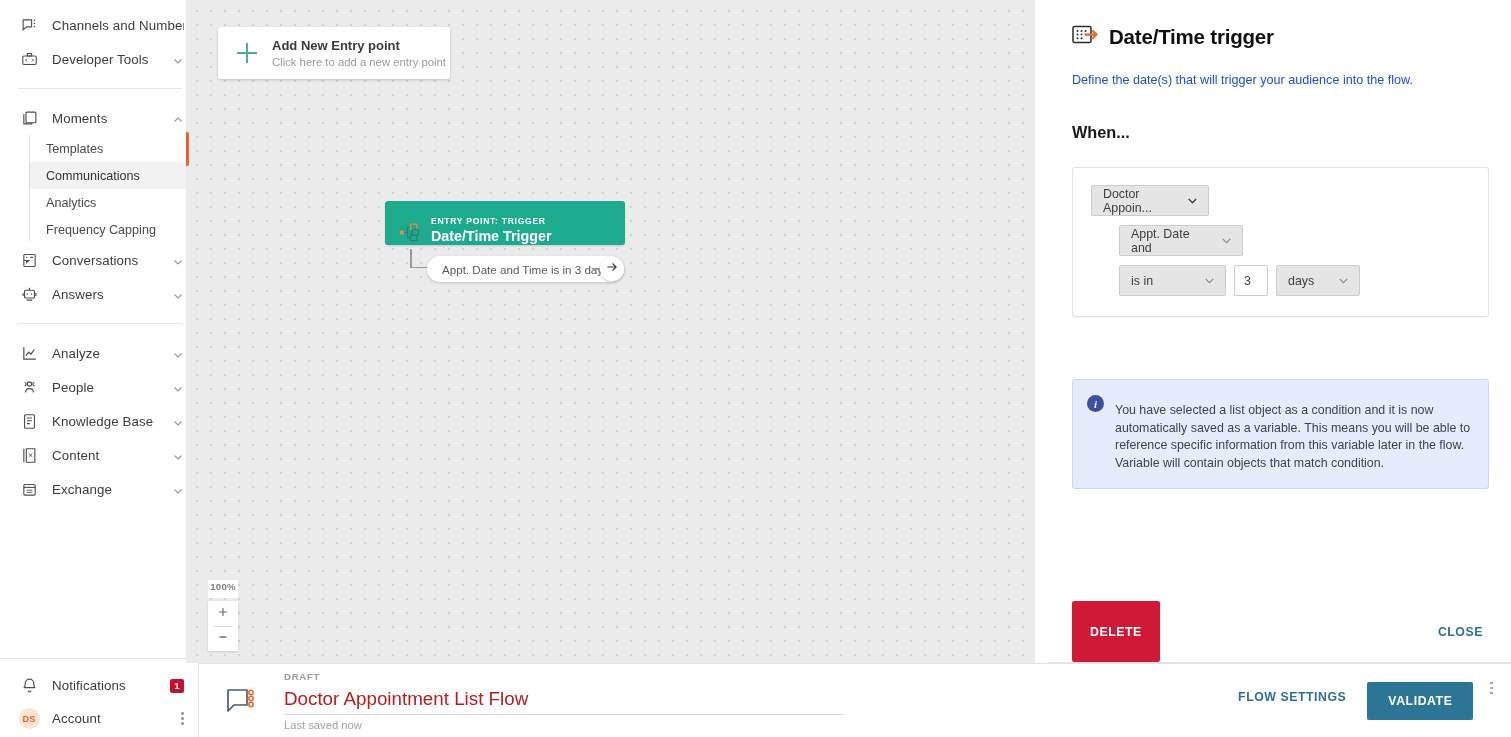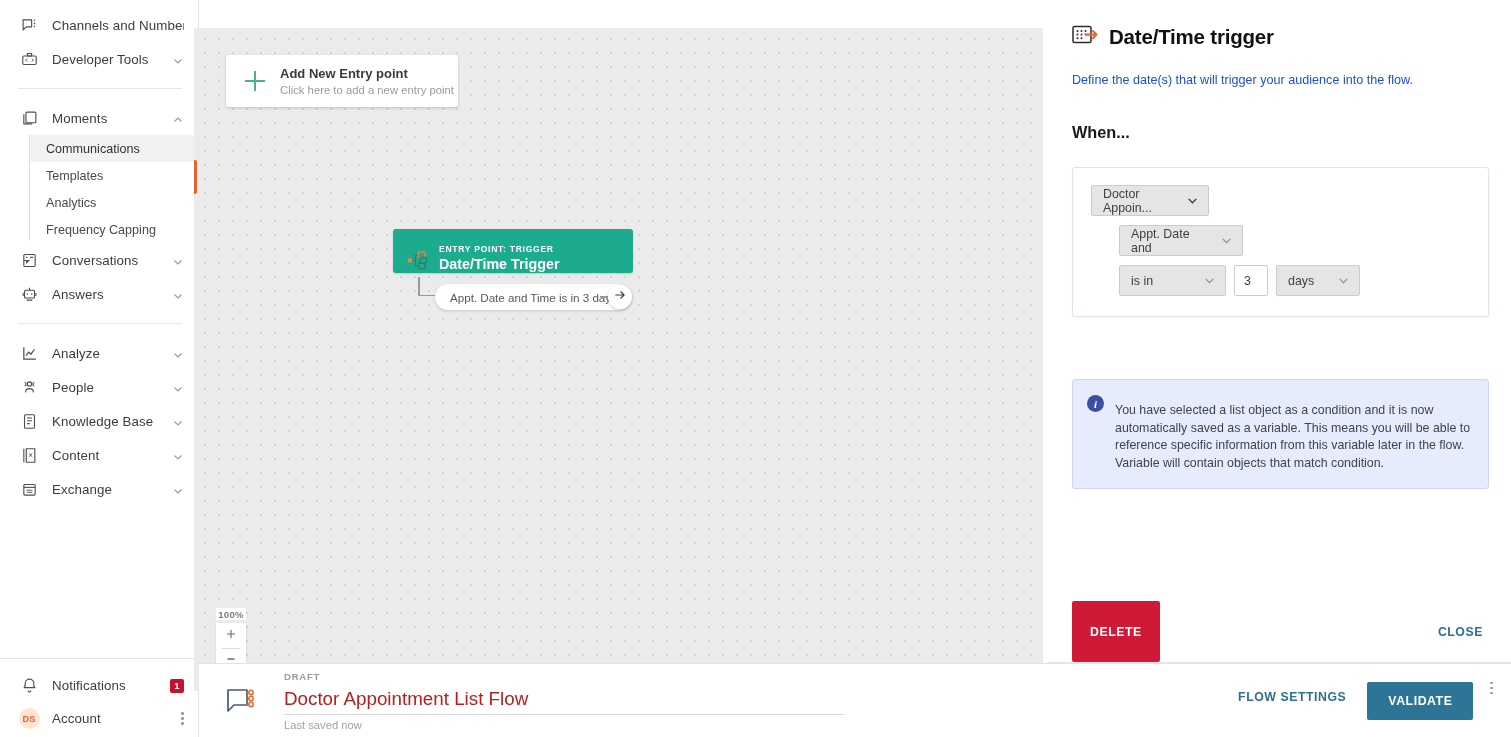--- a/index.html
+++ b/index.html
@@ -54,26 +54,25 @@
   .avatar {
     width: 21px; height: 21px; border-radius: 50%; background: #fde4d3;
     color: #e8622c; font-size: 9.2px; font-weight: 700;
     display: flex; align-items: center; justify-content: center;
   }
   .kebab { display: flex; flex-direction: column; gap: 2.5px; align-items: center; }
   .kebab i { width: 2.6px; height: 2.6px; border-radius: 50%; background: #9a9a9a; display: block; }
 
   
   #canvas {
-    position: absolute; left: 194px; top: 0; width: 849px; height: 663px;
+    position: absolute; left: 186px; top: 0; width: 849px; height: 663px;
     background-color: #ebebeb;
     background-image: radial-gradient(#d2d2d2 1px, transparent 1.1px);
     background-size: 14px 14px; background-position: 4px 4px;
     overflow: hidden;
-    margin-top: 28px;
   }
   #drag-marker {
     position: absolute; left: 0; top: 132px; width: 3px; height: 34px;
     background: #e8622c; border-radius: 0 2px 2px 0;
   }
 
   .add-entry-card {
     position: absolute; left: 32px; top: 27px; width: 232px; height: 52px;
     background: #fff; border-radius: 3px; box-shadow: 0 1px 3px rgba(0,0,0,.18);
     display: flex; align-items: center; padding-left: 17px; cursor: pointer;
@@ -109,21 +108,21 @@
   .pill-dash { position: absolute; left: 407px; top: 268px; width: 7px; height: 1.6px; background: #9a9a9a; }
   .arrow-btn {
     position: absolute; left: 414px; top: 257px; width: 24px; height: 24px;
     background: #fff; border-radius: 50%; box-shadow: 0 1px 3px rgba(0,0,0,.2);
     display: flex; align-items: center; justify-content: center; cursor: pointer;
   }
 
   .zoom-widget { position: absolute; left: 22px; top: 580px; width: 30px; }
   .zoom-level {
     background: #fff; font-size: 9.6px; font-weight: 700; color: #7d7d7d;
-    text-align: center; padding: 1px 0 0; line-height: 11px; letter-spacing: .2px;
+    text-align: center; padding: 1px 0 6px; line-height: 11px; letter-spacing: .2px;
   }
   .zoom-btns { background: #fff; margin-top: 3px; box-shadow: 0 1px 2px rgba(0,0,0,.13); }
   .zoom-btn {
     height: 25px; display: flex; align-items: center; justify-content: center;
     position: relative; cursor: pointer; color: #6f6f6f;
   }
   .zoom-btn + .zoom-btn::before {
     content:""; position:absolute; top:0; left:6px; right:6px; height:1px; background:#dcdcdc;
   }
 
@@ -260,25 +259,25 @@
         </span>
         <span class="lbl">Moments</span>
         <span class="chev">
           <svg width="12" height="12" viewBox="0 0 24 24" fill="none" stroke="currentColor" stroke-width="2.3">
               <path d="M5 15l7-7 7 7"></path>
             </svg>
         </span>
       </div>
 
       <div class="sub-wrap">
+        <div class="sub-item">
+          <span>Templates</span>
+        </div>
         <div class="sub-item active">
           <span>Communications</span>
-        </div>
-        <div class="sub-item">
-          <span>Templates</span>
         </div>
         <div class="sub-item">
           <span>Analytics</span>
         </div>
         <div class="sub-item">
           <span>Frequency Capping</span>
         </div>
       </div>
 
       <div class="nav-item">

